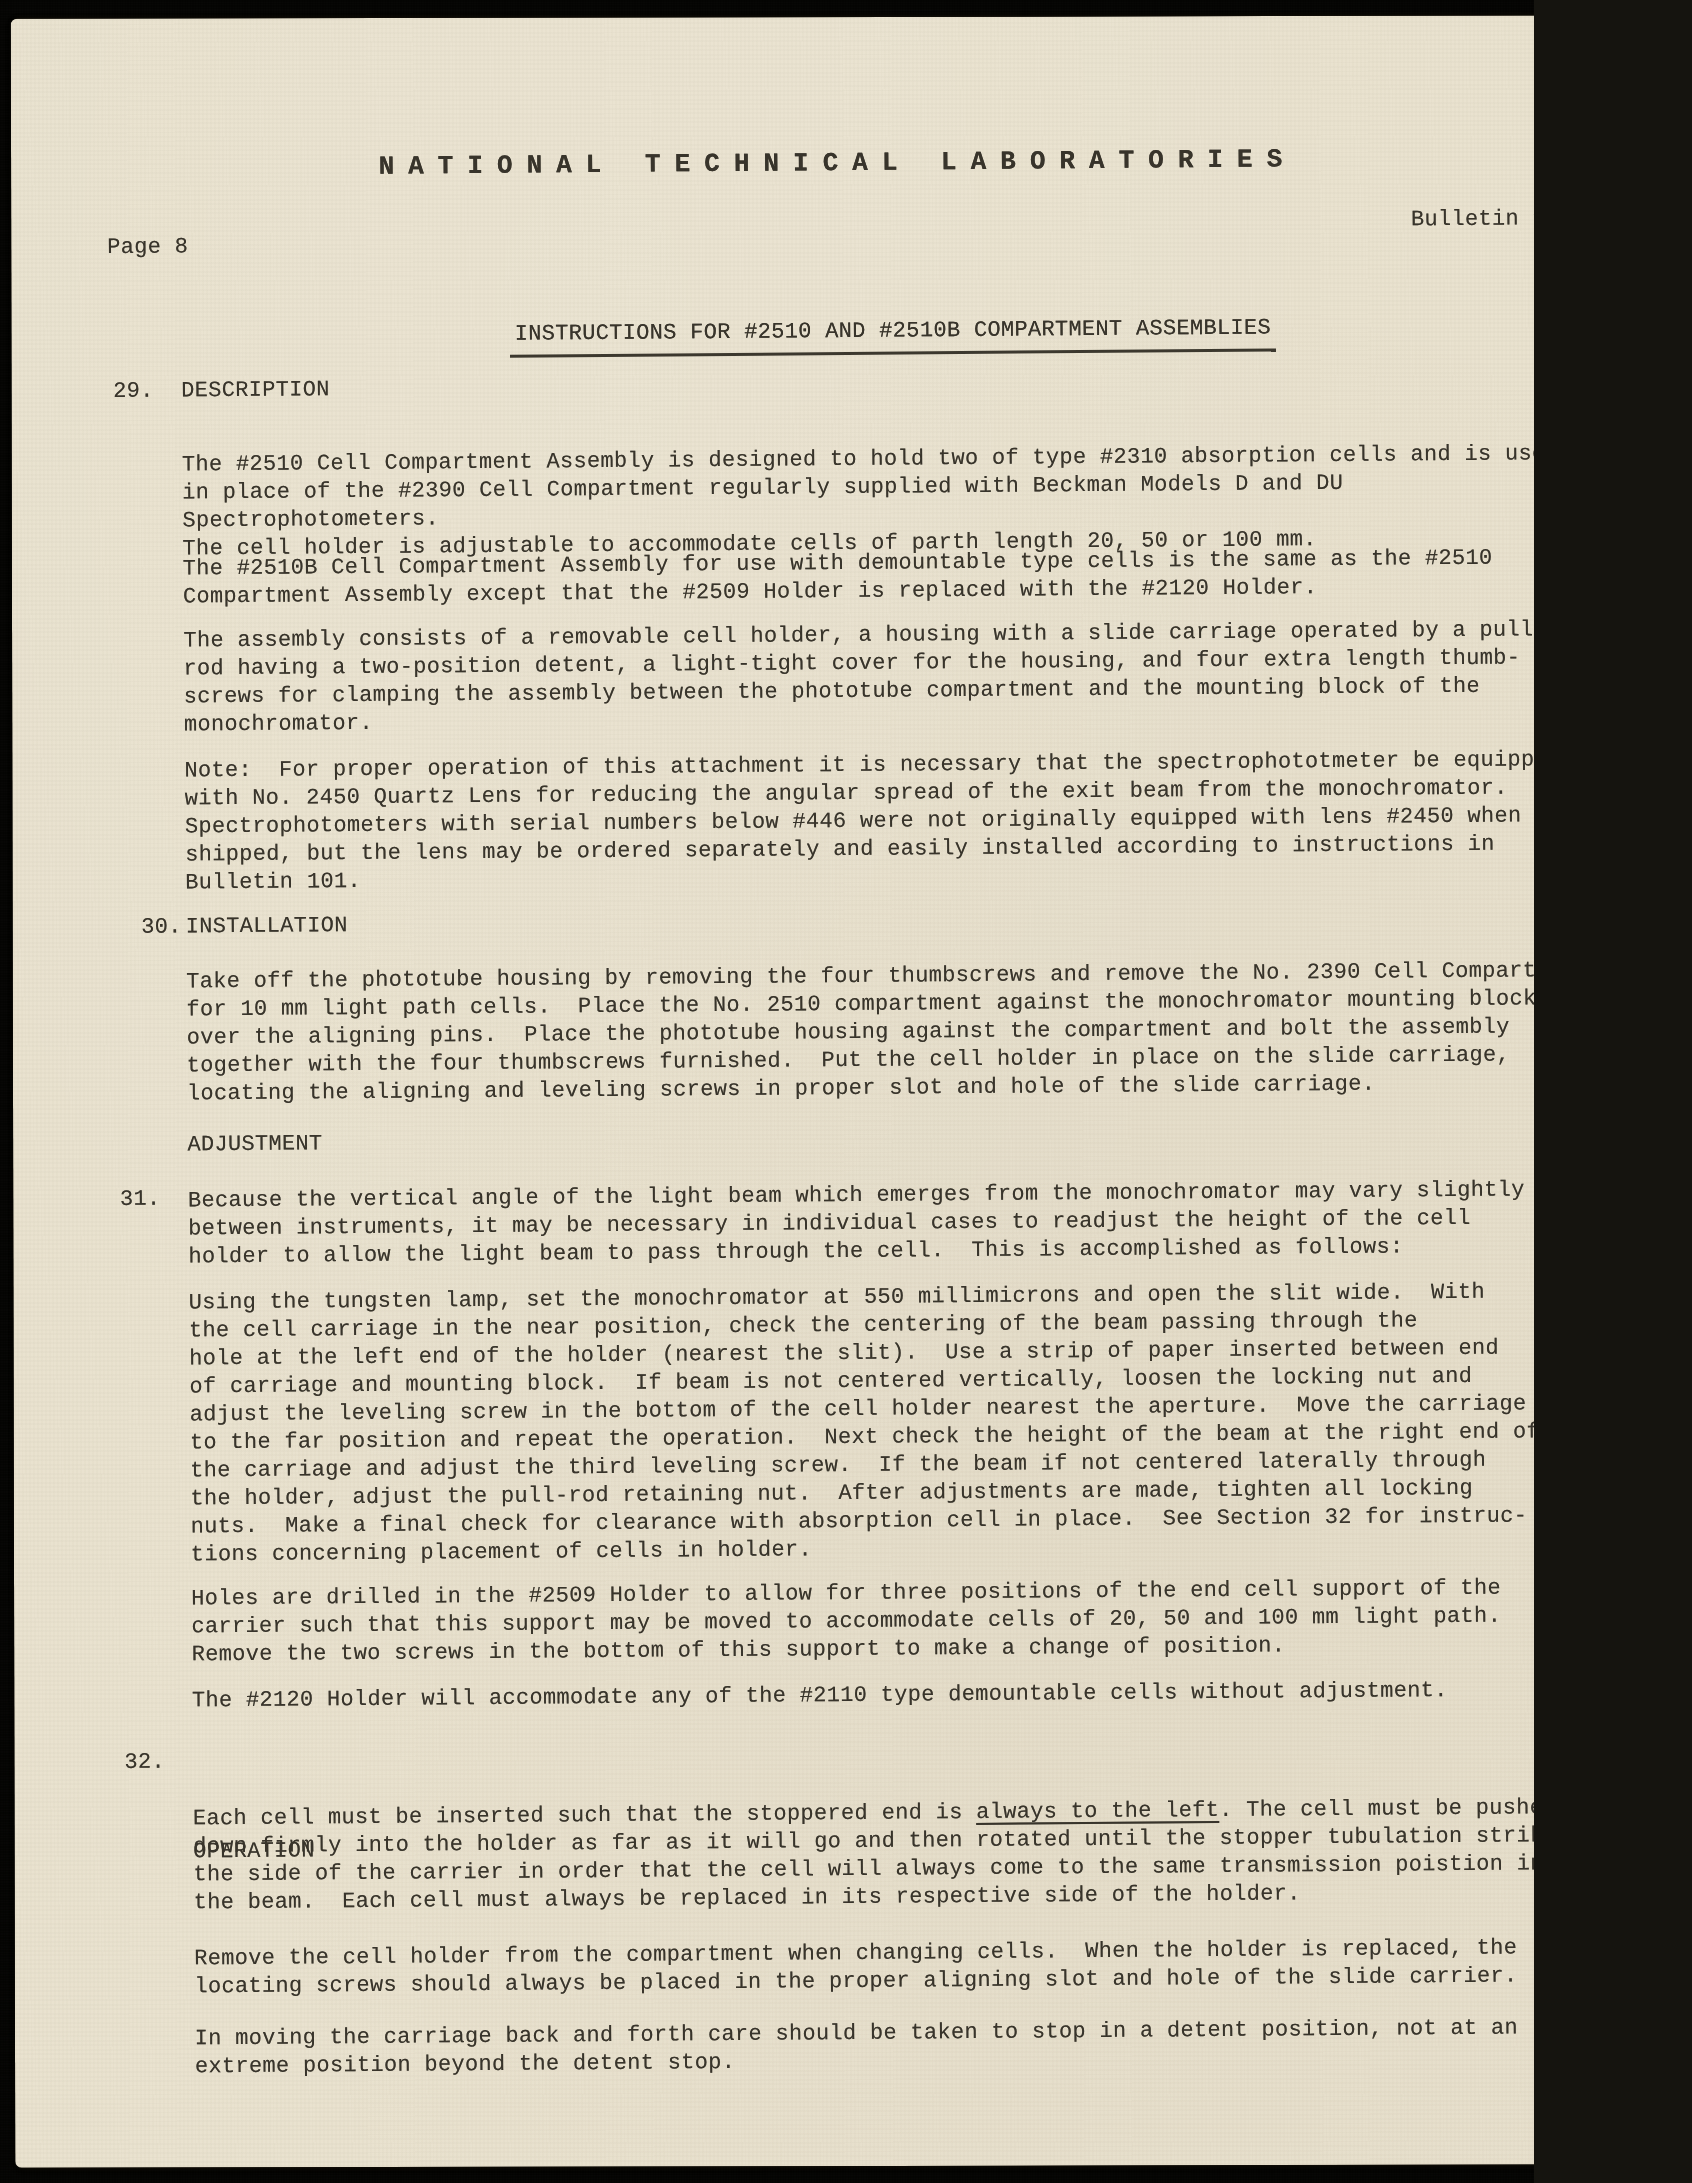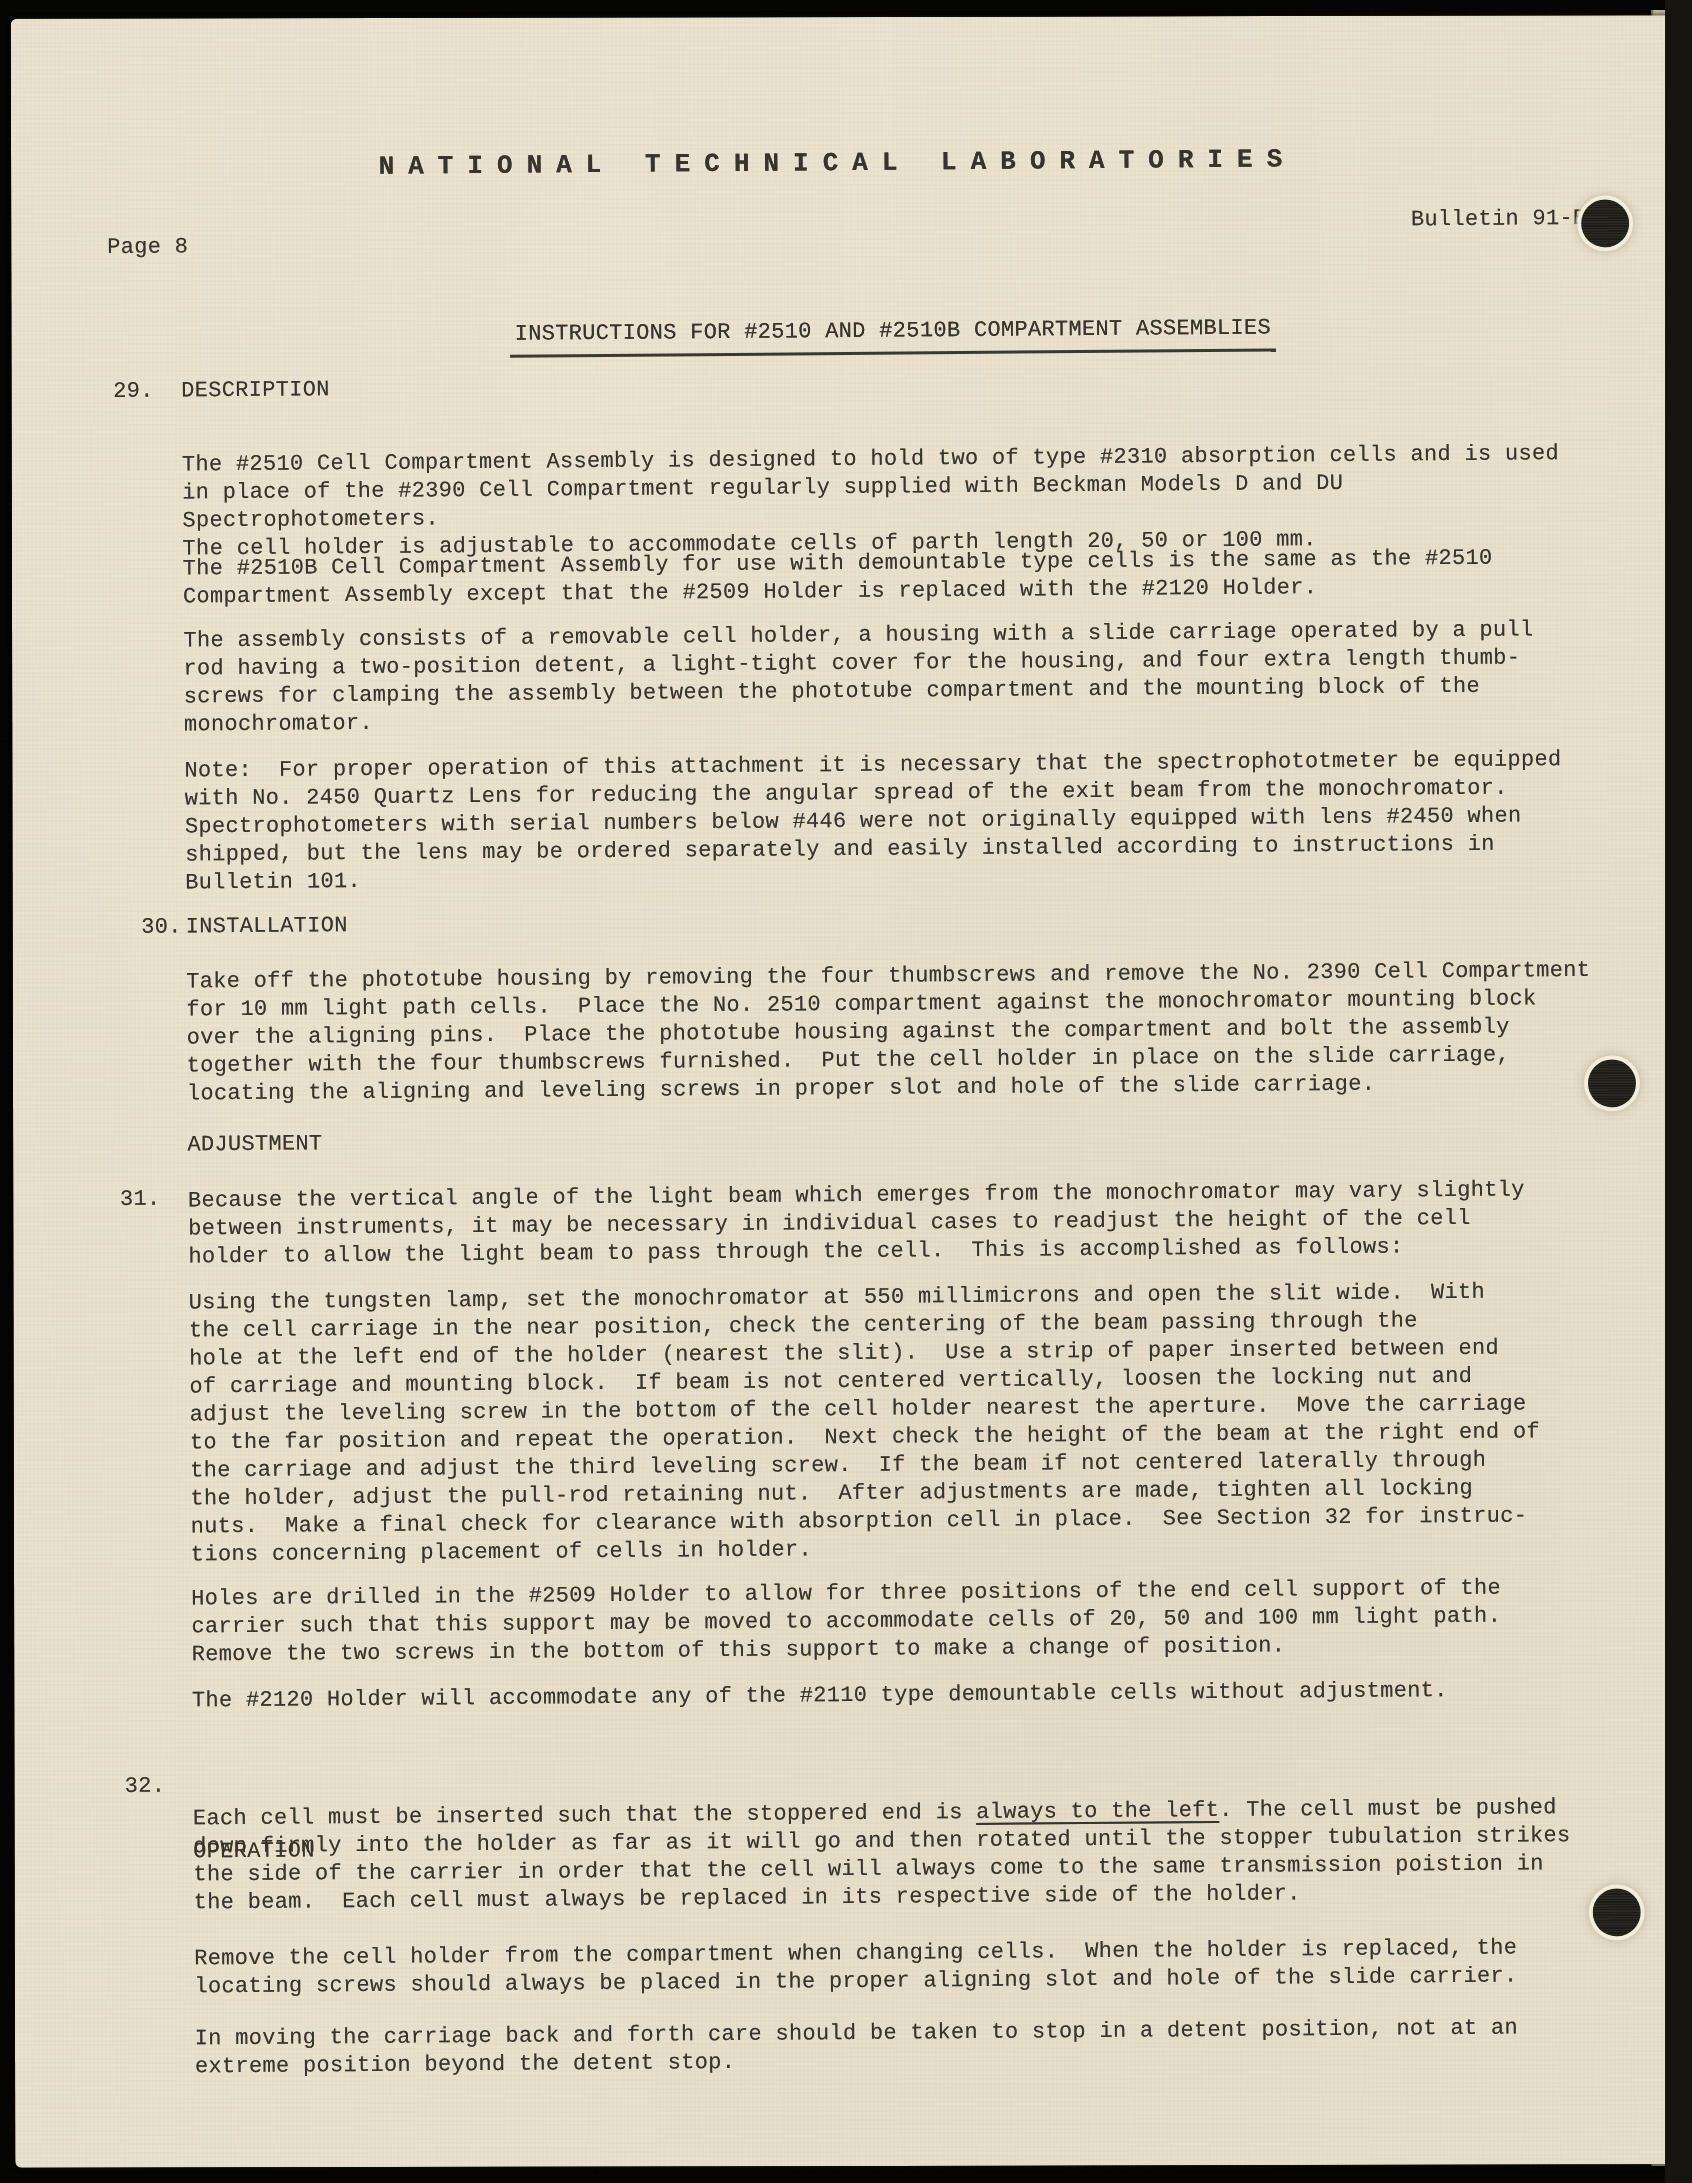--- a/index.html
+++ b/index.html
@@ -1,18 +1,18 @@
 <!DOCTYPE html>
 <html style="font-size:10.3px"><head>
 <meta charset="utf-8">
 <style>
   html,body{margin:0;padding:0;background:#15140f;}
   .scan{
     position:relative;
-    width:1665px;height:2183px;
+    width:1534px;height:2183px;
     overflow:hidden;
     background:
       repeating-linear-gradient(0deg,#1d1c17 0 1.3px,#2b2a23 1.3px 2.6px),
       repeating-linear-gradient(90deg,#22211b 0 1.3px,#2b2a23 1.3px 2.6px);
     background-blend-mode:multiply;
     font-family:"Liberation Mono","DejaVu Sans Mono",monospace;
   }
   
   .under-page{
     position:absolute;left:1651px;top:10.3px;width:41px;height:2156px;
@@ -146,21 +146,21 @@
 the holder, adjust the pull-rod retaining nut.  After adjustments are made, tighten all locking
 nuts.  Make a final check for clearance with absorption cell in place.  See Section 32 for instruc-
 tions concerning placement of cells in holder.</div>
 
       <div class="tx para" style="top:1563px;">Holes are drilled in the #2509 Holder to allow for three positions of the end cell support of the
 carrier such that this support may be moved to accommodate cells of 20, 50 and 100 mm light path.
 Remove the two screws in the bottom of this support to make a change of position.</div>
 
       <div class="tx para" style="top:1665px;">The #2120 Holder will accommodate any of the #2110 type demountable cells without adjustment.</div>
 
-      <div class="tx sec-num" style="top:1726px;margin-top:24px;">32.</div>
+      <div class="tx sec-num" style="top:1726px;">32.</div>
       <div class="tx sec-title" style="top:1816px;">OPERATION</div>
 
       <div class="tx para" style="top:1783px;"><span>Each cell must be inserted such that the stoppered end is </span><span class="uline">always to the left</span><span>. The cell must be pushed
 down firmly into the holder as far as it will go and then rotated until the stopper tubulation strikes
 the side of the carrier in order that the cell will always come to the same transmission poistion in
 the beam.  Each cell must always be replaced in its respective side of the holder.</span></div>
 
       <div class="tx para" style="top:1923px;">Remove the cell holder from the compartment when changing cells.  When the holder is replaced, the
 locating screws should always be placed in the proper aligning slot and hole of the slide carrier.</div>
 

